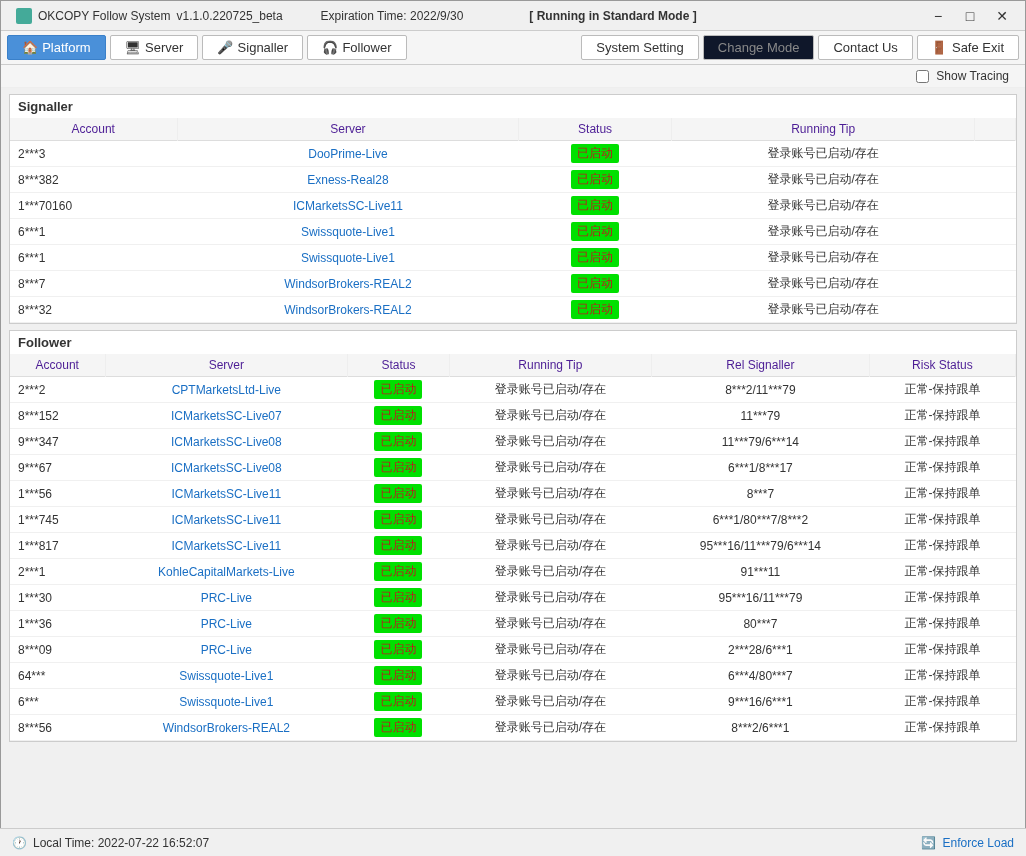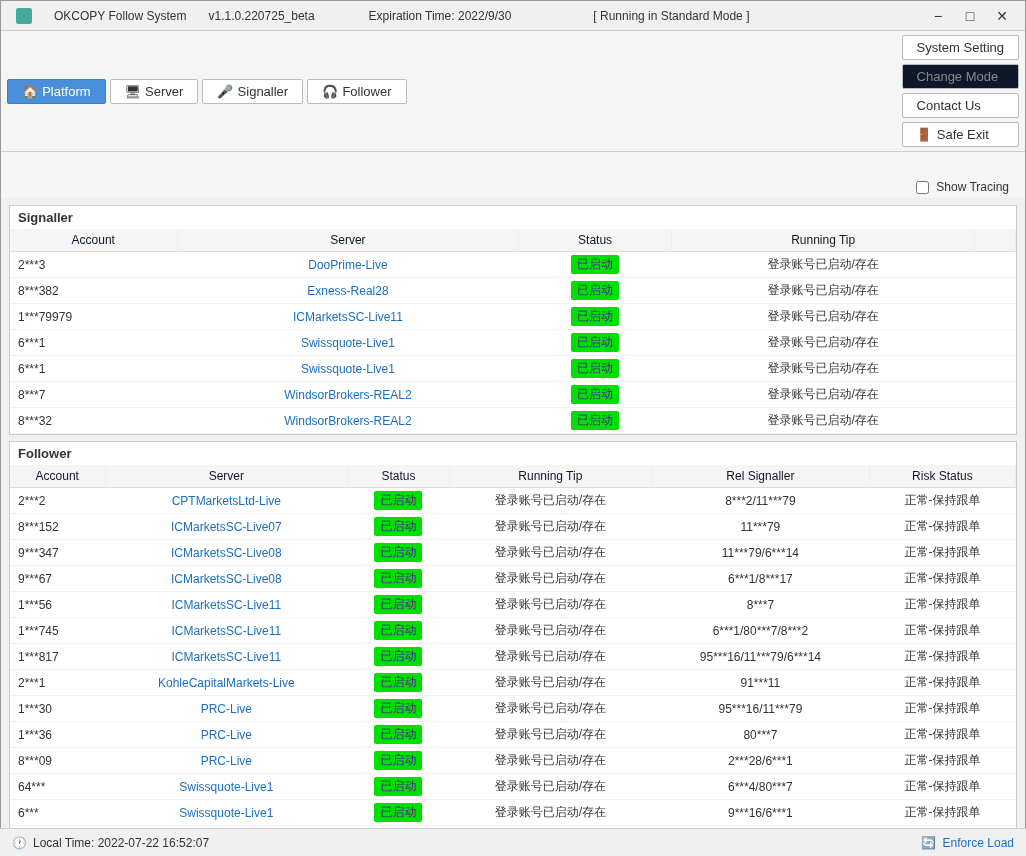--- a/index.html
+++ b/index.html
@@ -18,21 +18,21 @@
       display: flex;
       align-items: center;
       justify-content: space-between;
       background: #f0f0f0;
       border-bottom: 1px solid #ccc;
       padding: 0 8px;
       height: 30px;
       font-size: 12px;
       color: #333;
     }
-    .titlebar-left { display: flex; align-items: center; gap: 22px; padding-left: 7px; }
+    .titlebar-left { display: flex; align-items: center; gap: 6px; padding-left: 7px; }
     .titlebar-icon { width: 16px; height: 16px; background: #4a9; border-radius: 2px; display: inline-block; }
     .titlebar-controls { display: flex; gap: 2px; }
     .titlebar-btn {
       width: 30px; height: 20px;
       background: none; border: none;
       cursor: pointer; font-size: 14px;
       display: flex; align-items: center; justify-content: center;
       color: #333;
     }
 
@@ -54,30 +54,29 @@
       font-size: 13px;
       border-radius: 2px;
       color: #333;
     }
     .nav-btn.active {
       background: #4a90d9;
       color: white;
       border-color: #3a80c9;
     }
     .nav-spacer { flex: 1; }
-    .nav-right { display: flex; gap: 4px; flex-direction: column; }
+    .nav-right { display: flex; gap: 4px; }
 
     
     .show-tracing {
       display: flex; align-items: center; gap: 7px;
       padding: 2px 8px;
       font-size: 12px;
       color: #333;
       justify-content: center;
-      margin-top: 24px;
     }
     .show-tracing input { cursor: pointer; }
 
     
     .section {
       margin: 6px 8px;
       border: 1px solid #ccc;
       background: #fff;
     }
     .section-title {
@@ -94,36 +93,36 @@
       font-size: 12px;
     }
     thead tr {
       background: #f5f5f5;
       border-bottom: 1px solid #ddd;
     }
     th {
       padding: 4px 8px;
       text-align: center;
       font-weight: normal;
-      color: #0f172a;
+      color: #4c1d95;
       border-right: 1px solid #eee;
     }
     td {
       padding: 3px 8px;
       text-align: center;
       border-bottom: 1px solid #f0f0f0;
       color: #333;
     }
     td.server-cell { color: #1a6fc4; }
     td.account-cell { text-align: left; }
 
     .status-badge {
       display: inline-block;
       background: #00e000;
-      color: #4c1d95;
+      color: #b91c1c;
       padding: 1px 6px;
       border-radius: 2px;
       font-size: 12px;
       min-width: 48px;
       text-align: center;
     }
 
     
     .statusbar {
       position: absolute;
@@ -156,21 +155,21 @@
   </style>
 </head>
 <body>
 
 <div class="titlebar">
   <div class="titlebar-left">
     <span class="titlebar-icon"></span>
     <span>OKCOPY Follow System</span>
     <span>v1.1.0.220725_beta</span>
     <span style="margin-left:32px;">Expiration Time: 2022/9/30</span>
-    <span style="margin-left:60px;">[ Running in Standard Mode ]</span>
+    <span style="margin-left:60px;font-weight:bold;">[ Running in Standard Mode ]</span>
   </div>
   <div class="titlebar-controls">
     <button class="titlebar-btn">−</button>
     <button class="titlebar-btn">□</button>
     <button class="titlebar-btn close">✕</button>
   </div>
 </div>
 
 <div class="navbar">
   <button class="nav-btn active">
@@ -237,21 +236,21 @@
       <td></td>
     </tr>
           <tr>
       <td class="account-cell">8***382</td>
       <td class="server-cell">Exness-Real28</td>
       <td><span class="status-badge">已启动</span></td>
       <td>登录账号已启动/存在</td>
       <td></td>
     </tr>
           <tr>
-      <td class="account-cell">1***79979</td>
+      <td class="account-cell">1***70160</td>
       <td class="server-cell">ICMarketsSC-Live11</td>
       <td><span class="status-badge">已启动</span></td>
       <td>登录账号已启动/存在</td>
       <td></td>
     </tr>
           <tr>
       <td class="account-cell">6***1</td>
       <td class="server-cell">Swissquote-Live1</td>
       <td><span class="status-badge">已启动</span></td>
       <td>登录账号已启动/存在</td>

